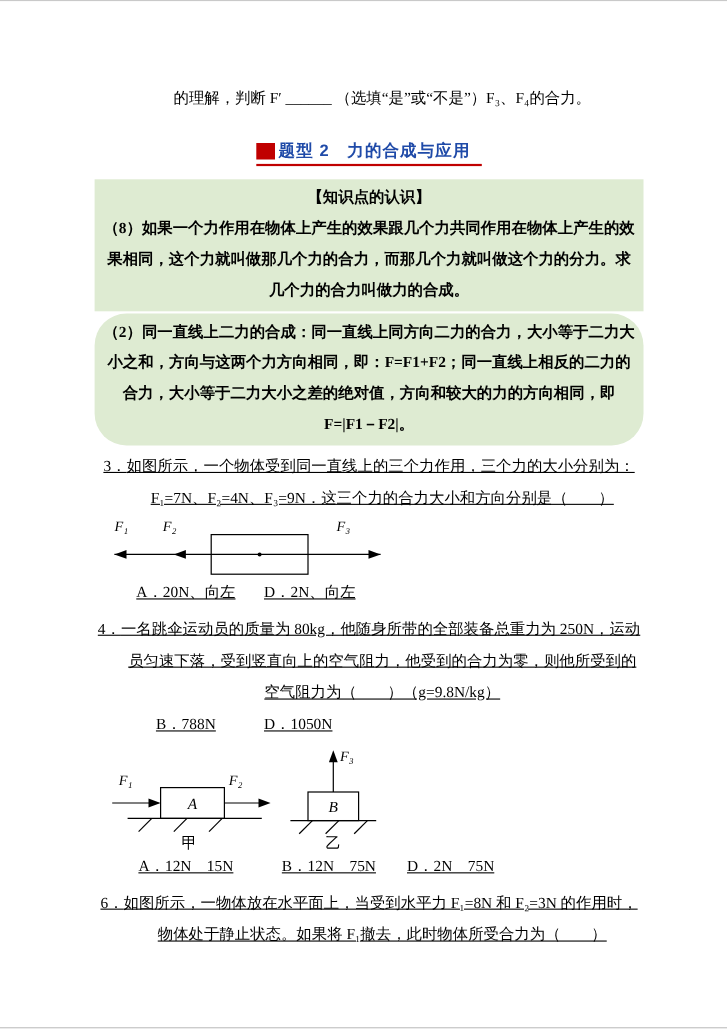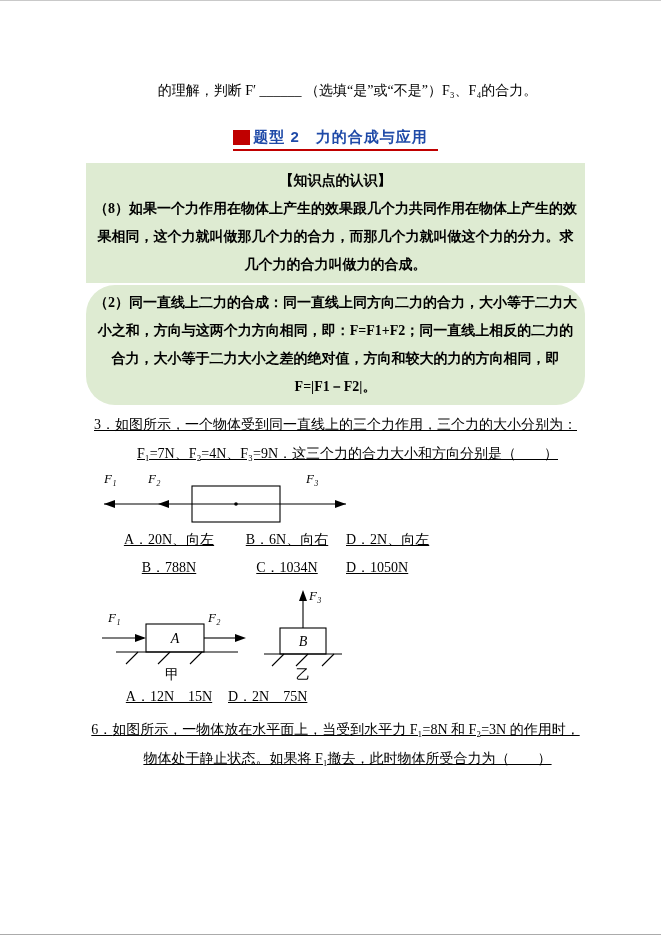--- a/index.html
+++ b/index.html
@@ -40,21 +40,21 @@
   .kbox + .kbox { margin-top: 2px; border-radius: 29px; }
   .kbox p { margin: 0; }
   .question { margin: 0; text-decoration: underline; }
   .q-text {
     font-size: 14px; line-height: 29px;
     margin: 5px 0 0 0; padding-left: 24px; text-indent: -24px;
   }
   .figure { margin: 3px 0 0 14px; display: block; }
   .options {
     display: flex; margin: 2px 0 2px 24px;
-    font-size: 14px; line-height: 26px;
+    font-size: 14px; line-height: 26px; gap: 12px;
   }
   .options .opt { width: 118px; flex: 0 0 auto; }
   .options .opt:last-child { width: auto; }
   svg text { font-family: "Liberation Serif", "DejaVu Serif", serif; fill: #000; }
   .flabel  { font-style: italic; font-size: 13px; }
   .boxlabel{ font-style: italic; font-size: 14px; }
   .caption { font-size: 14px; }
   .stroke  { stroke: #000; stroke-width: 1.1; fill: none; }
   .fill    { fill: #000; stroke: none; }
 </style>
@@ -88,29 +88,28 @@
       <text x="206" y="12" class="flabel">F₃</text>
       <line x1="4" y1="33" x2="246" y2="33" class="stroke"></line>
       <polygon points="4,33 15,29 15,37" class="fill"></polygon>
       <polygon points="58,33 69,29 69,37" class="fill"></polygon>
       <polygon points="246,33 235,29 235,37" class="fill"></polygon>
       <rect x="92" y="15" width="88" height="36" class="stroke"></rect>
       <circle cx="136" cy="33" r="1.8" class="fill"></circle>
     </svg>
     <div class="options">
       <span class="opt">A．20N、向左</span>
-      <span class="opt">B．6N、向右</span>
       <span class="opt">D．2N、向左</span>
     </div>
   </div>
 
   <div class="question">
+    <p class="q-text"><span class="q-num">4．</span><span>一名跳伞运动员的质量为 80kg，他随身所带的全部装备总重力为 250N，运动员匀速下落，受到竖直向上的空气阻力，他受到的合力为零，则他所受到的空气阻力为（　　）（g=9.8N/kg）</span></p>
     <div class="options">
       <span class="opt">B．788N</span>
-      <span class="opt">C．1034N</span>
       <span class="opt">D．1050N</span>
     </div>
   </div>
 
   <div class="question">
     <svg class="figure" width="250" height="98">
       <g>
         <text x="8" y="38" class="flabel">F₁</text>
         <line x1="2" y1="54" x2="44" y2="54" class="stroke"></line>
         <polygon points="46,54 35,50 35,58" class="fill"></polygon>
@@ -133,20 +132,21 @@
         <text x="203" y="62" class="boxlabel" text-anchor="middle">B</text>
         <line x1="164" y1="70" x2="242" y2="70" class="stroke"></line>
         <line x1="172" y1="82" x2="184" y2="70" class="stroke"></line>
         <line x1="196" y1="82" x2="208" y2="70" class="stroke"></line>
         <line x1="222" y1="82" x2="234" y2="70" class="stroke"></line>
         <text x="203" y="95" class="caption" text-anchor="middle">乙</text>
       </g>
     </svg>
     <div class="options">
       <span class="opt">A．12N　15N</span>
+      <span class="opt">B．12N　75N</span>
       <span class="opt">D．2N　75N</span>
     </div>
   </div>
 
   <div class="question">
     <p class="q-text"><span class="q-num">6．</span><span>如图所示，一物体放在水平面上，当受到水平力 F₁=8N 和 F₂=3N 的作用时，物体处于静止状态。如果将 F₁撤去，此时物体所受合力为（　　）</span></p>
 
   </div>
 
 </div>

